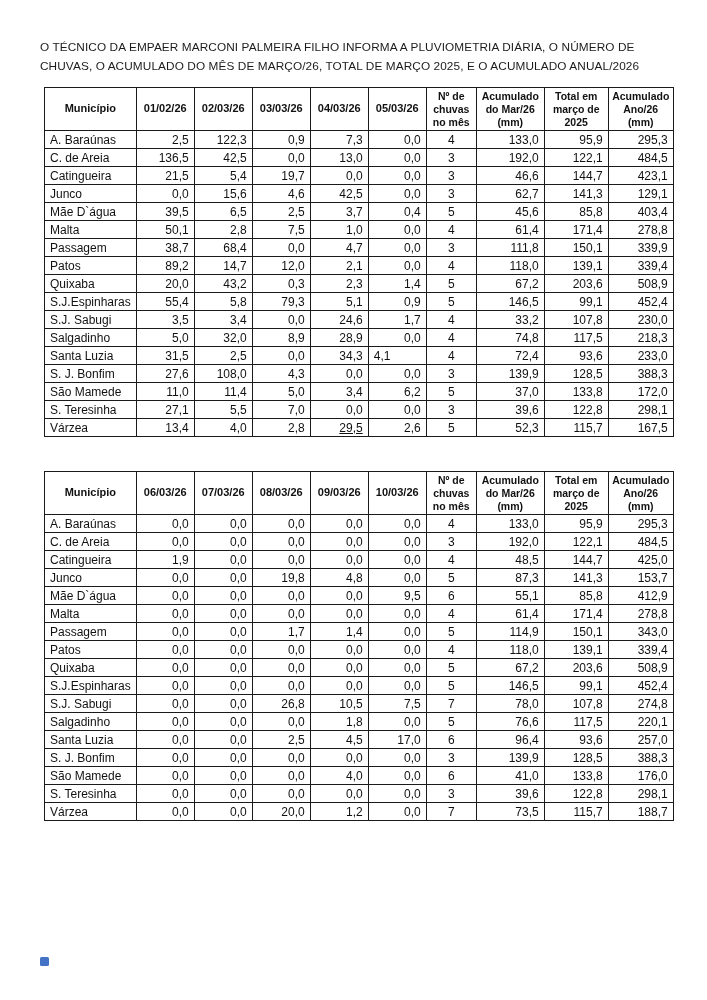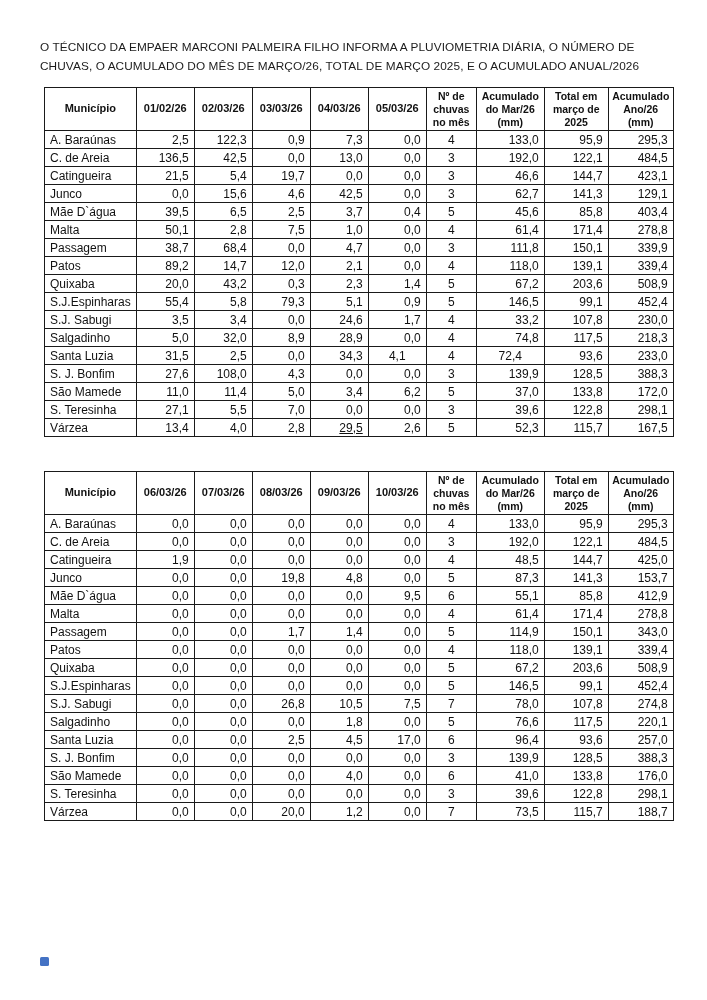--- a/index.html
+++ b/index.html
@@ -255,23 +255,23 @@
         <td style="text-align: right;">74,8</td>
         <td style="text-align: right;">117,5</td>
         <td style="text-align: right;">218,3</td>
       </tr>
       <tr>
         <td style="text-align: left;">Santa Luzia</td>
         <td style="text-align: right;">31,5</td>
         <td style="text-align: right;">2,5</td>
         <td style="text-align: right;">0,0</td>
         <td style="text-align: right;">34,3</td>
-        <td style="text-align: center; margin-left: 14px;">4,1</td>
-        <td style="text-align: center;">4</td>
-        <td style="text-align: center;">72,4</td>
+        <td style="text-align: left; margin-left: 14px;">4,1</td>
+        <td style="text-align: center;">4</td>
+        <td style="text-align: right;">72,4</td>
         <td style="text-align: right;">93,6</td>
         <td style="text-align: right;">233,0</td>
       </tr>
       <tr>
         <td style="text-align: left;">S. J. Bonfim</td>
         <td style="text-align: right;">27,6</td>
         <td style="text-align: right;">108,0</td>
         <td style="text-align: right;">4,3</td>
         <td style="text-align: right;">0,0</td>
         <td style="text-align: right;">0,0</td>

